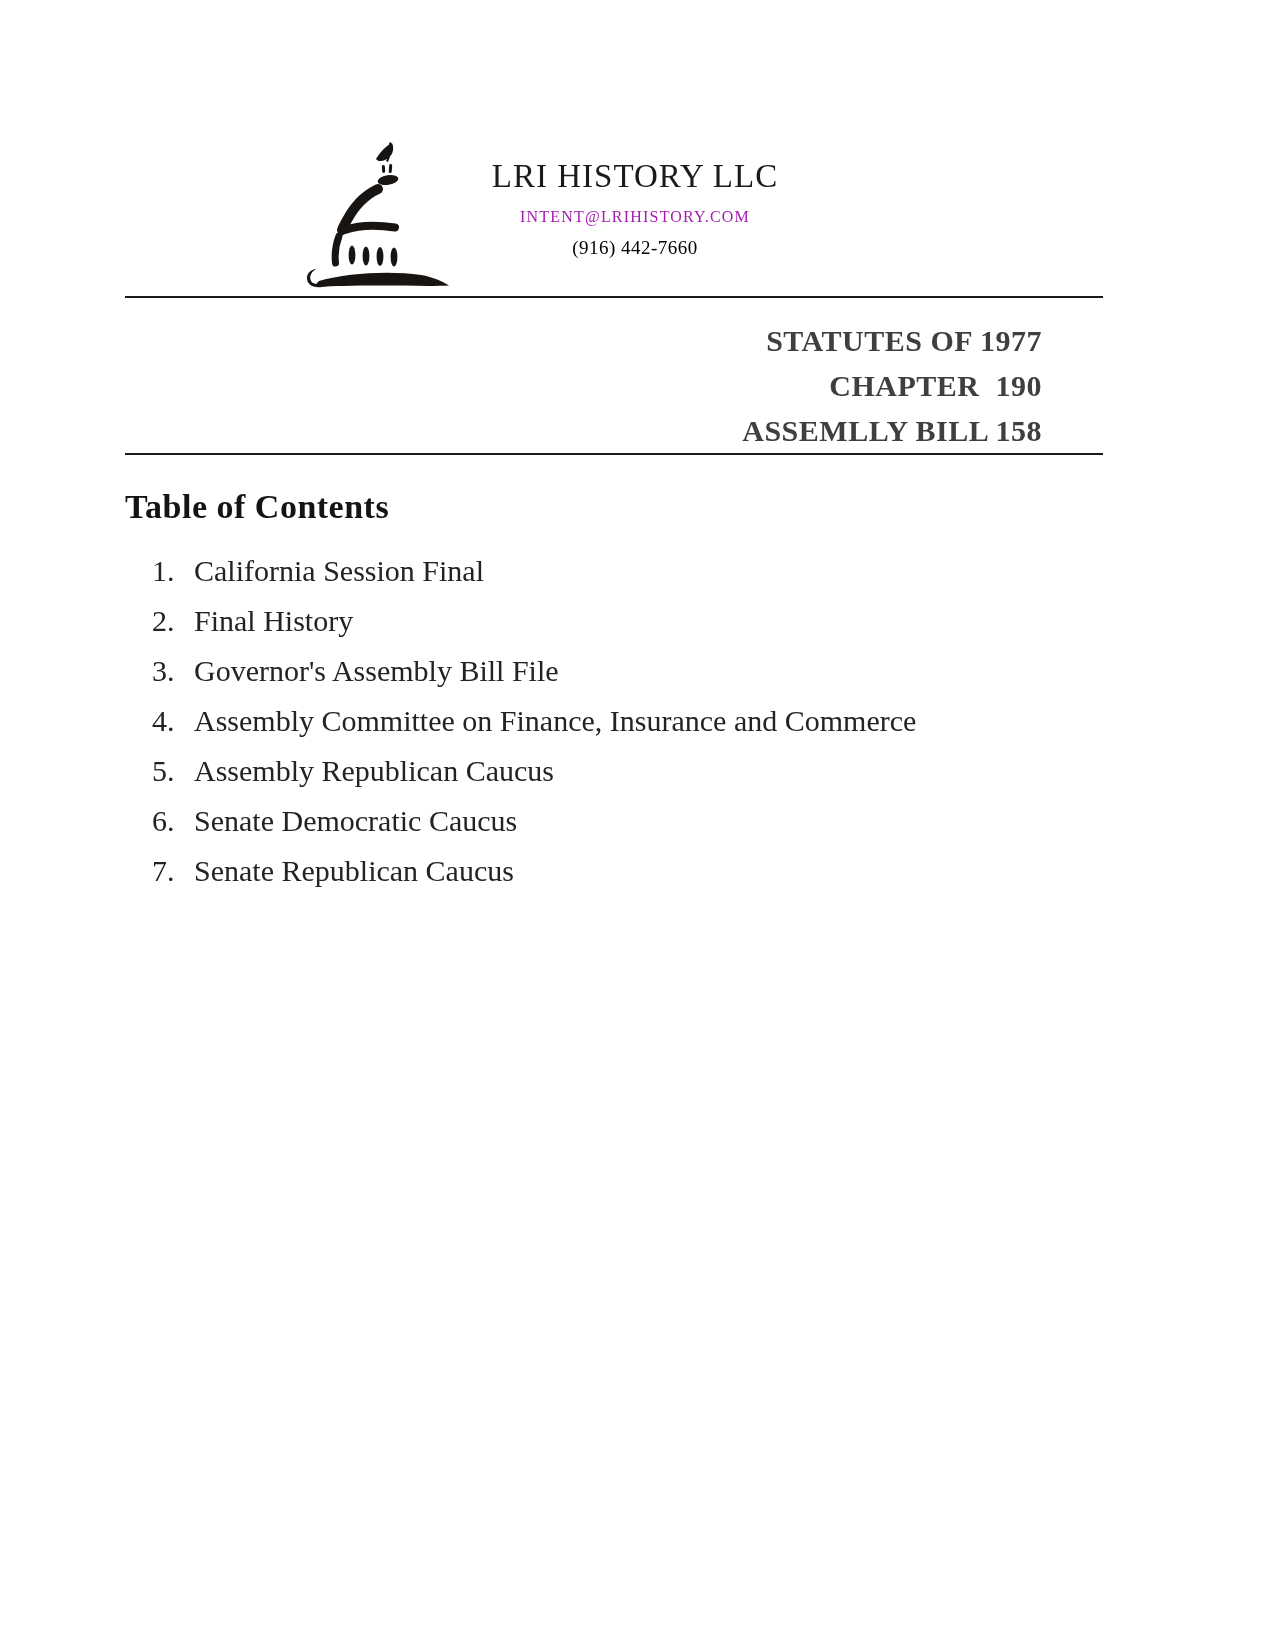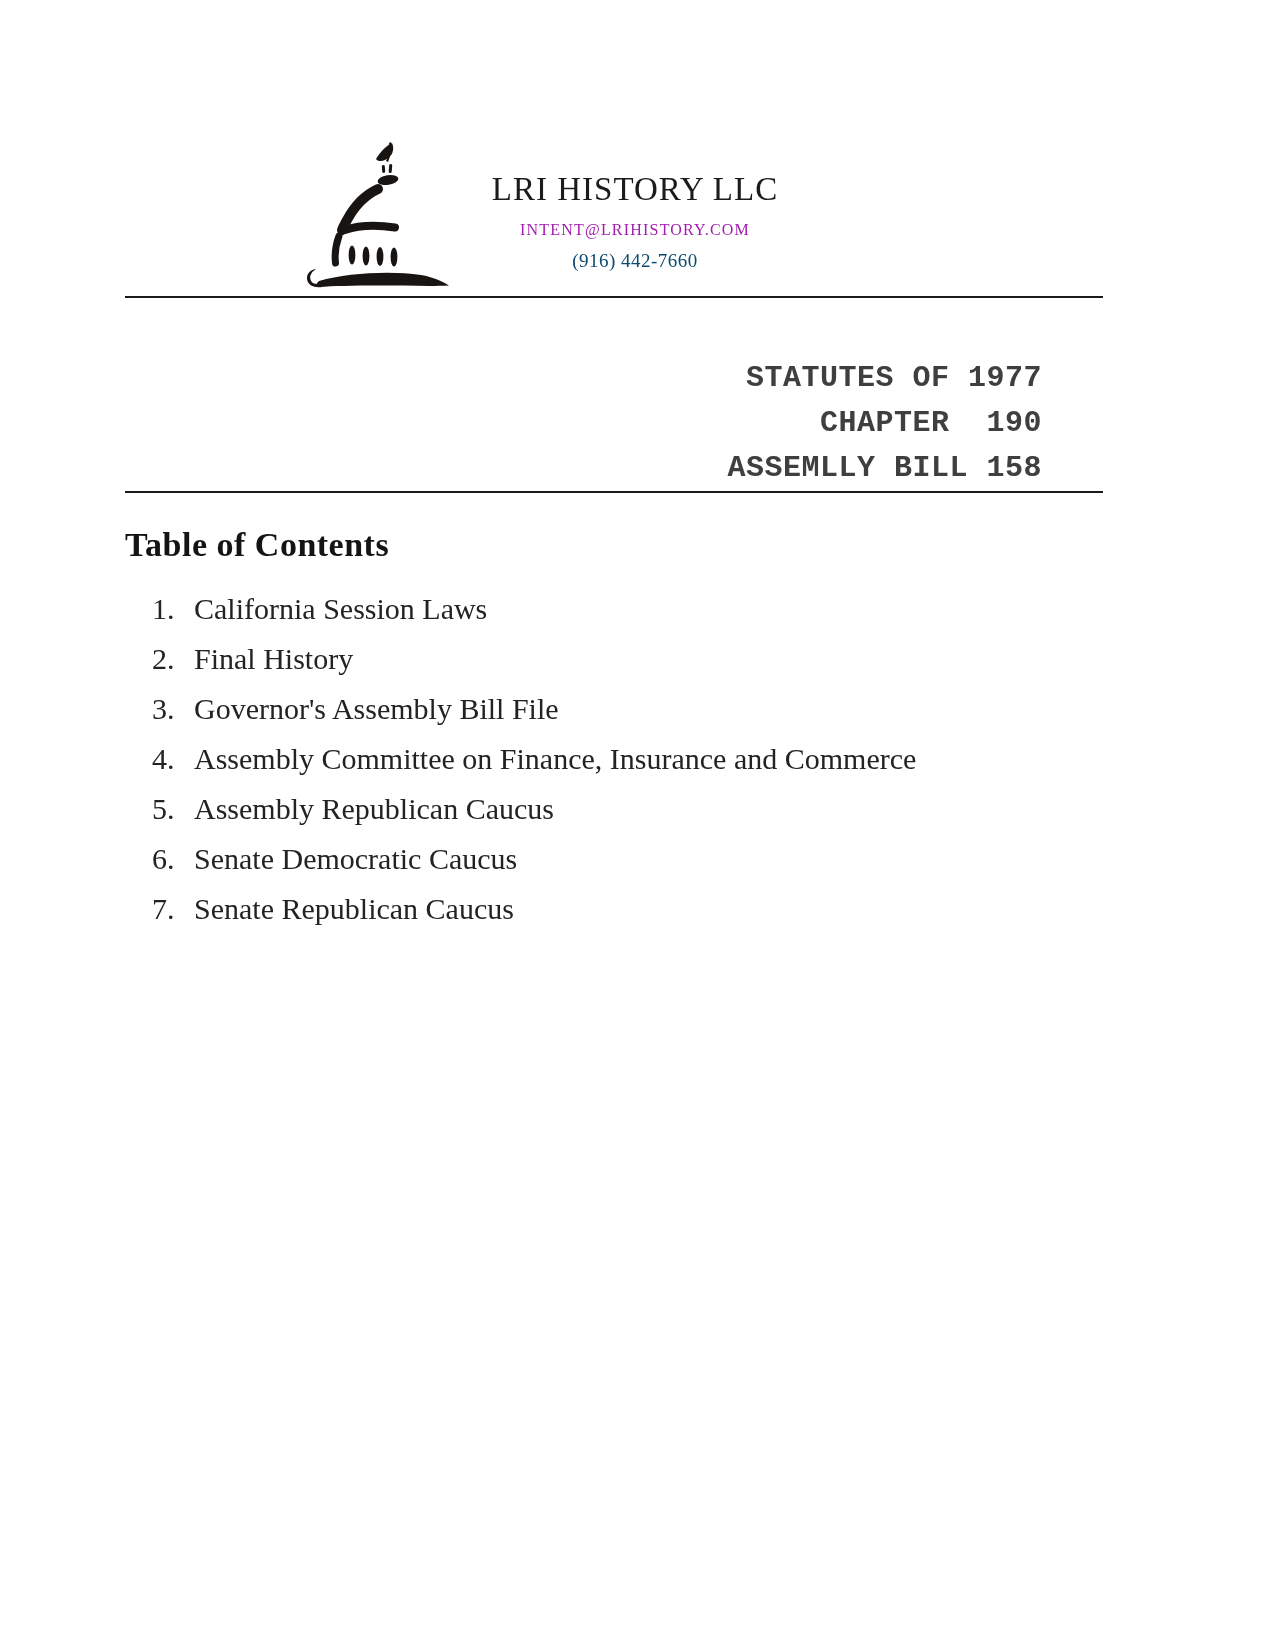--- a/index.html
+++ b/index.html
@@ -39,63 +39,61 @@
     width: 360px;
     padding-top: 22px;
     text-align: center;
   }
   .company {
     font-size: 33px;
     line-height: 40px;
     letter-spacing: 1px;
     color: #1b1b1b;
     white-space: nowrap;
-    margin-top: 13px;
   }
   .contact {
     font-size: 16px;
     line-height: 31px;
     letter-spacing: 1.2px;
     color: #a21caf;
     white-space: nowrap;
   }
   .contact.first { margin-top: 5px; }
   .phone {
     font-size: 19px;
     line-height: 31px;
     letter-spacing: 0.5px;
-    color: #0c4a6e;
+    color: #000000;
     white-space: nowrap;
   }
 
   
   .content {
     margin-left: 125px;
     margin-right: 173px; 
   }
   hr.rule {
     border: none;
     border-top: 2px solid #1a1a1a;
     margin: 0;
     width: 100%;
   }
   .rule1 { margin-top: 44px; }
   .rule2 { margin-top: 34px; }
 
   
   .statutes {
-    margin-top: 58px;
+    margin-top: 20px;
     padding-right: 61px;
     text-align: right;
     font-weight: bold;
     font-size: 30px;
     line-height: 45px;
     letter-spacing: 0.5px;
     color: #3f3f3f;
-    font-family: Liberation Mono, monospace;
   }
   .statutes .line { white-space: pre; }
 
   
   .toc-heading {
     margin: 30px 0 8px 0;
     font-size: 34px;
     line-height: 44px;
     font-weight: bold;
     color: #141414;
@@ -177,21 +175,21 @@
     </section>
 
     <hr class="rule rule2">
 
     <section class="toc">
       <h1 class="toc-heading">Table of Contents</h1>
 
       <div class="toc-list">
         <div class="toc-item">
           <span class="toc-num">1.</span>
-          <span class="toc-label">California Session Laws</span>
+          <span class="toc-label">California Session Final</span>
         </div>
         <div class="toc-item">
           <span class="toc-num">2.</span>
           <span class="toc-label">Final History</span>
         </div>
         <div class="toc-item">
           <span class="toc-num">3.</span>
           <span class="toc-label">Governor's Assembly Bill File</span>
         </div>
         <div class="toc-item">

